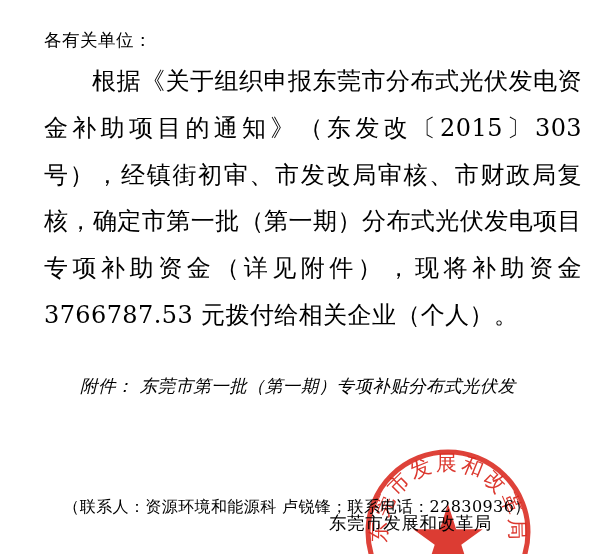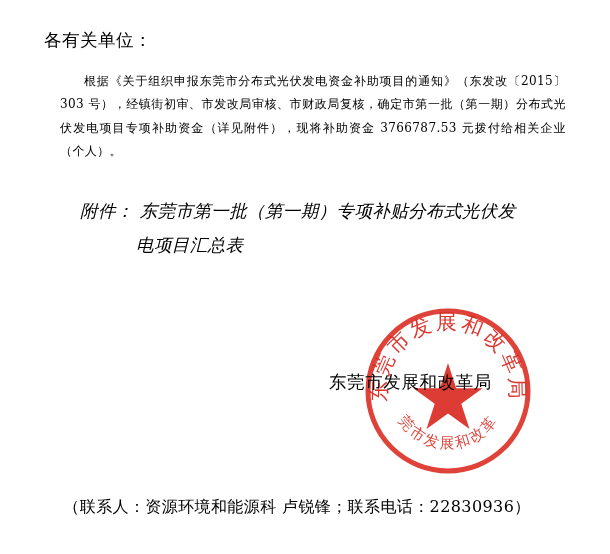--- a/index.html
+++ b/index.html
@@ -22,27 +22,27 @@
     box-sizing: border-box;
     padding: 18px 20px 0 44px;
   }
   .salutation {
     font-size: 17.5px;
     line-height: 1.6;
     letter-spacing: 0.5px;
     margin: 8px 0 4px 0;
   }
   .body-para {
-    font-size: 12px;
+    font-size: 24px;
     line-height: 1.95;
     text-align: justify;
     text-justify: inter-ideograph;
     text-indent: 2em;
     letter-spacing: 0.4px;
-    margin: 16px;
+    margin: 0;
     padding-right: 8px;
   }
   .attachment-block {
     margin-top: 30px;
     font-size: 17.5px;
     line-height: 1.95;
     letter-spacing: 0.4px;
     padding-left: 36px;
     font-style: italic;
   }
@@ -102,21 +102,20 @@
 
   <p class="salutation">各有关单位：</p>
 
   <p class="body-para">根据《关于组织申报东莞市分布式光伏发电资金补助项目的通知》（东发改〔2015〕303 号），经镇街初审、市发改局审核、市财政局复核，确定市第一批（第一期）分布式光伏发电项目专项补助资金（详见附件），现将补助资金 3766787.53 元拨付给相关企业（个人）。</p>
 
   <div class="attachment-block">
     <div class="attachment-line1">
       <span>附件：</span>
       <span>东莞市第一批（第一期）专项补贴分布式光伏发</span>
     </div>
-    <div class="attachment-line2">电项目汇总表</div>
   </div>
 
   <div class="signature-area">
 
     <div class="seal">
       <svg width="172" height="172" viewBox="0 0 172 172" xmlns="http://www.w3.org/2000/svg">
         <defs>
           <path id="sealArcTop" d="M 24,86 A 62,62 0 0 1 148,86" fill="none"></path>
           <path id="sealArcBottom" d="M 38,118 A 58,58 0 0 0 134,118" fill="none"></path>
         </defs>

